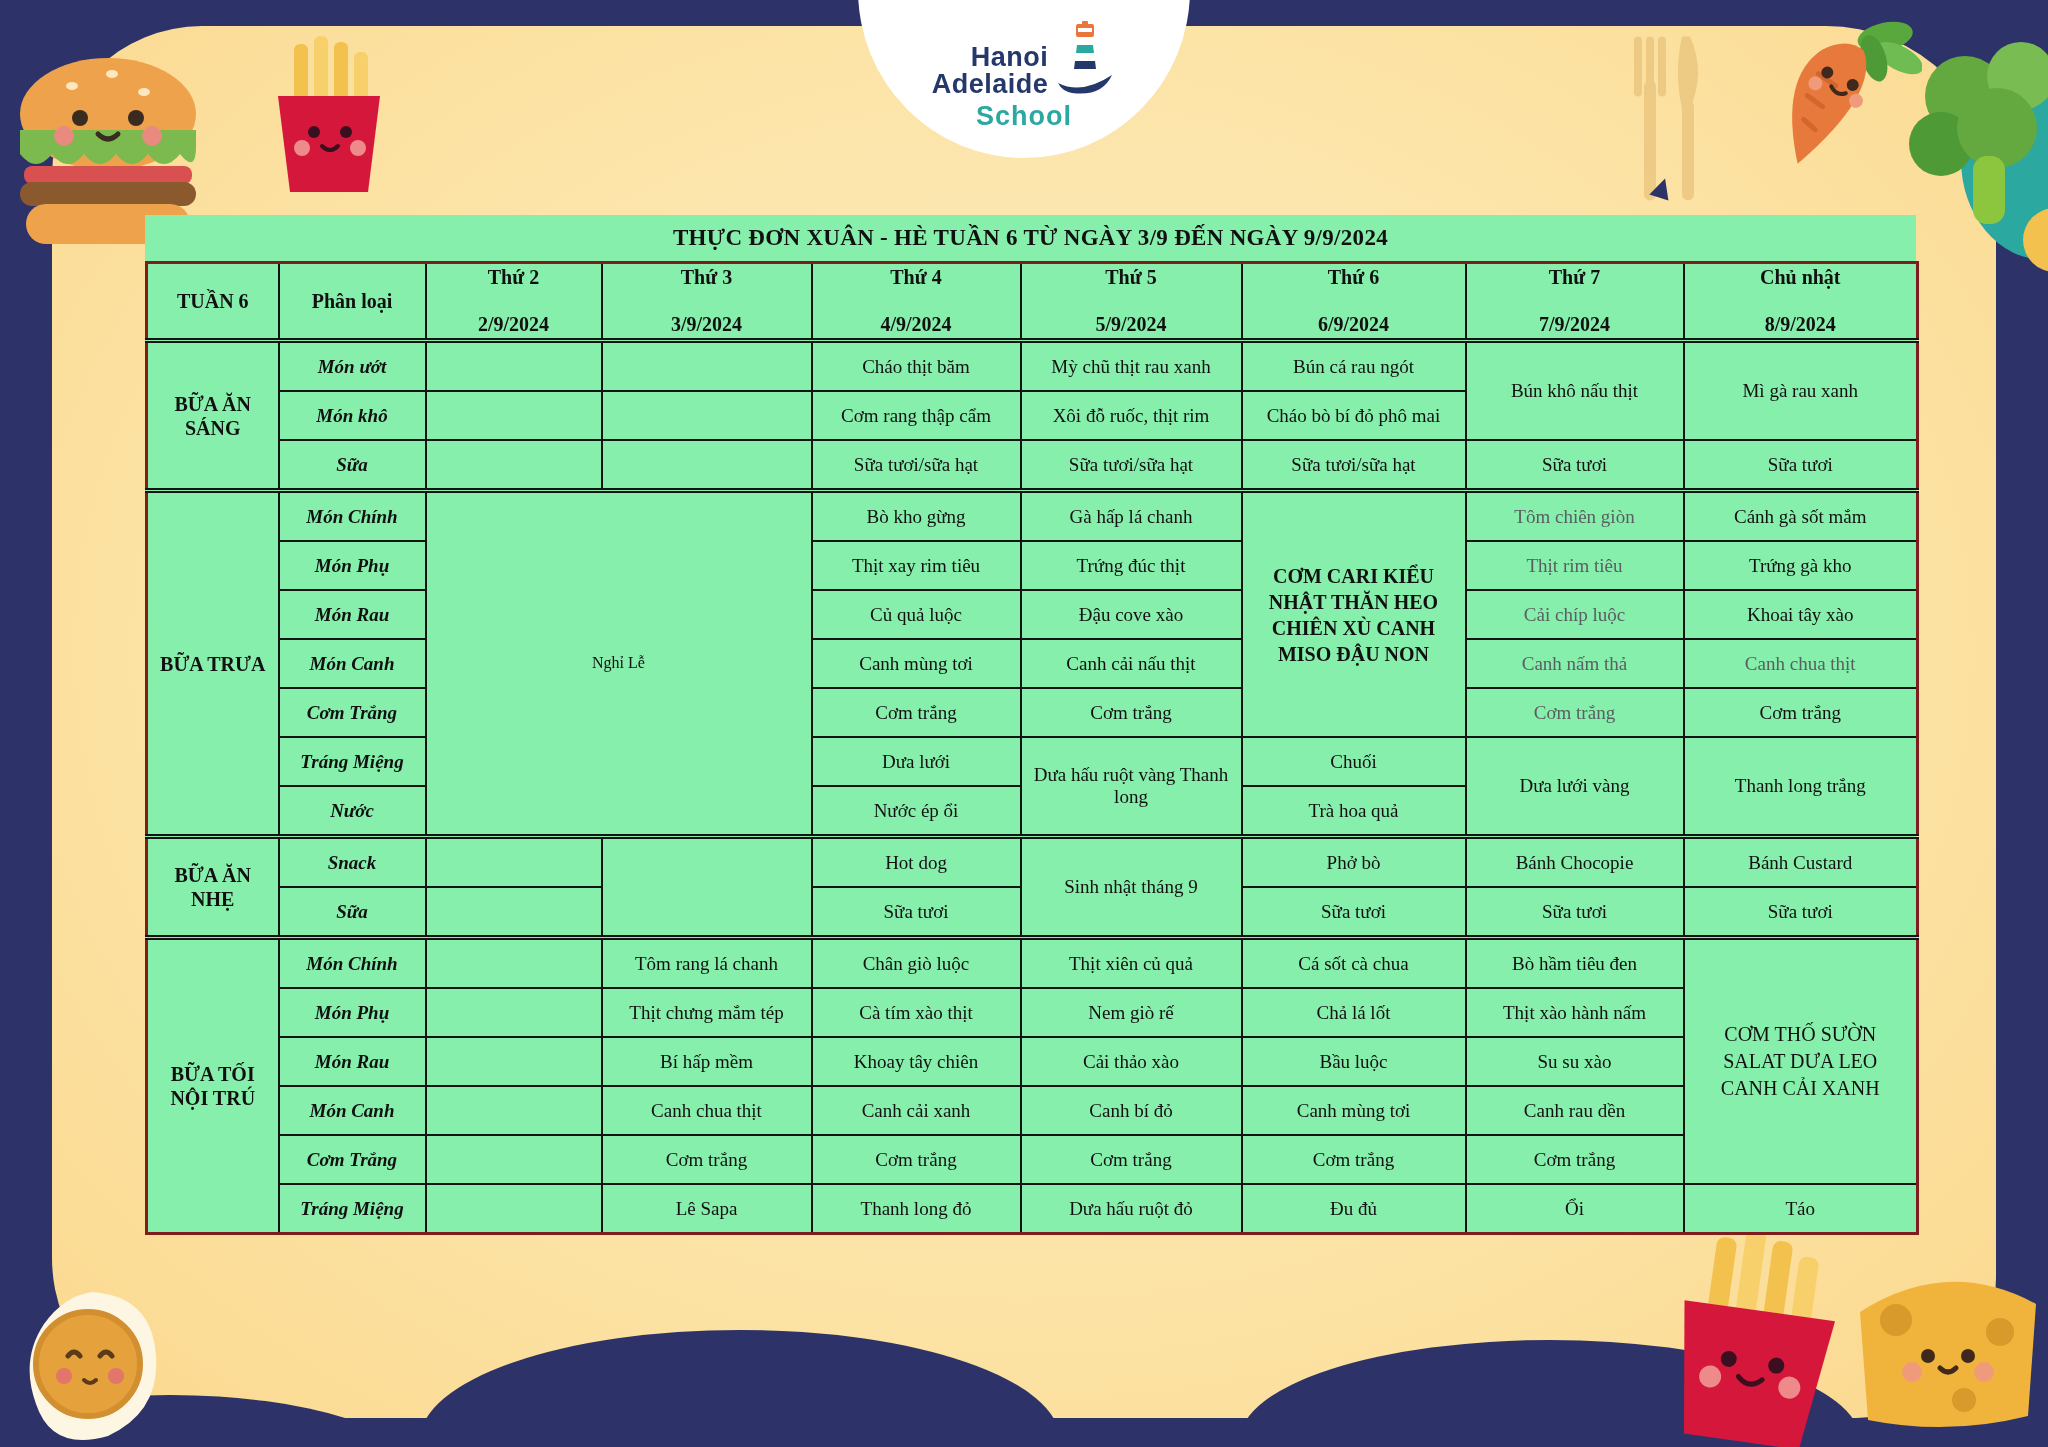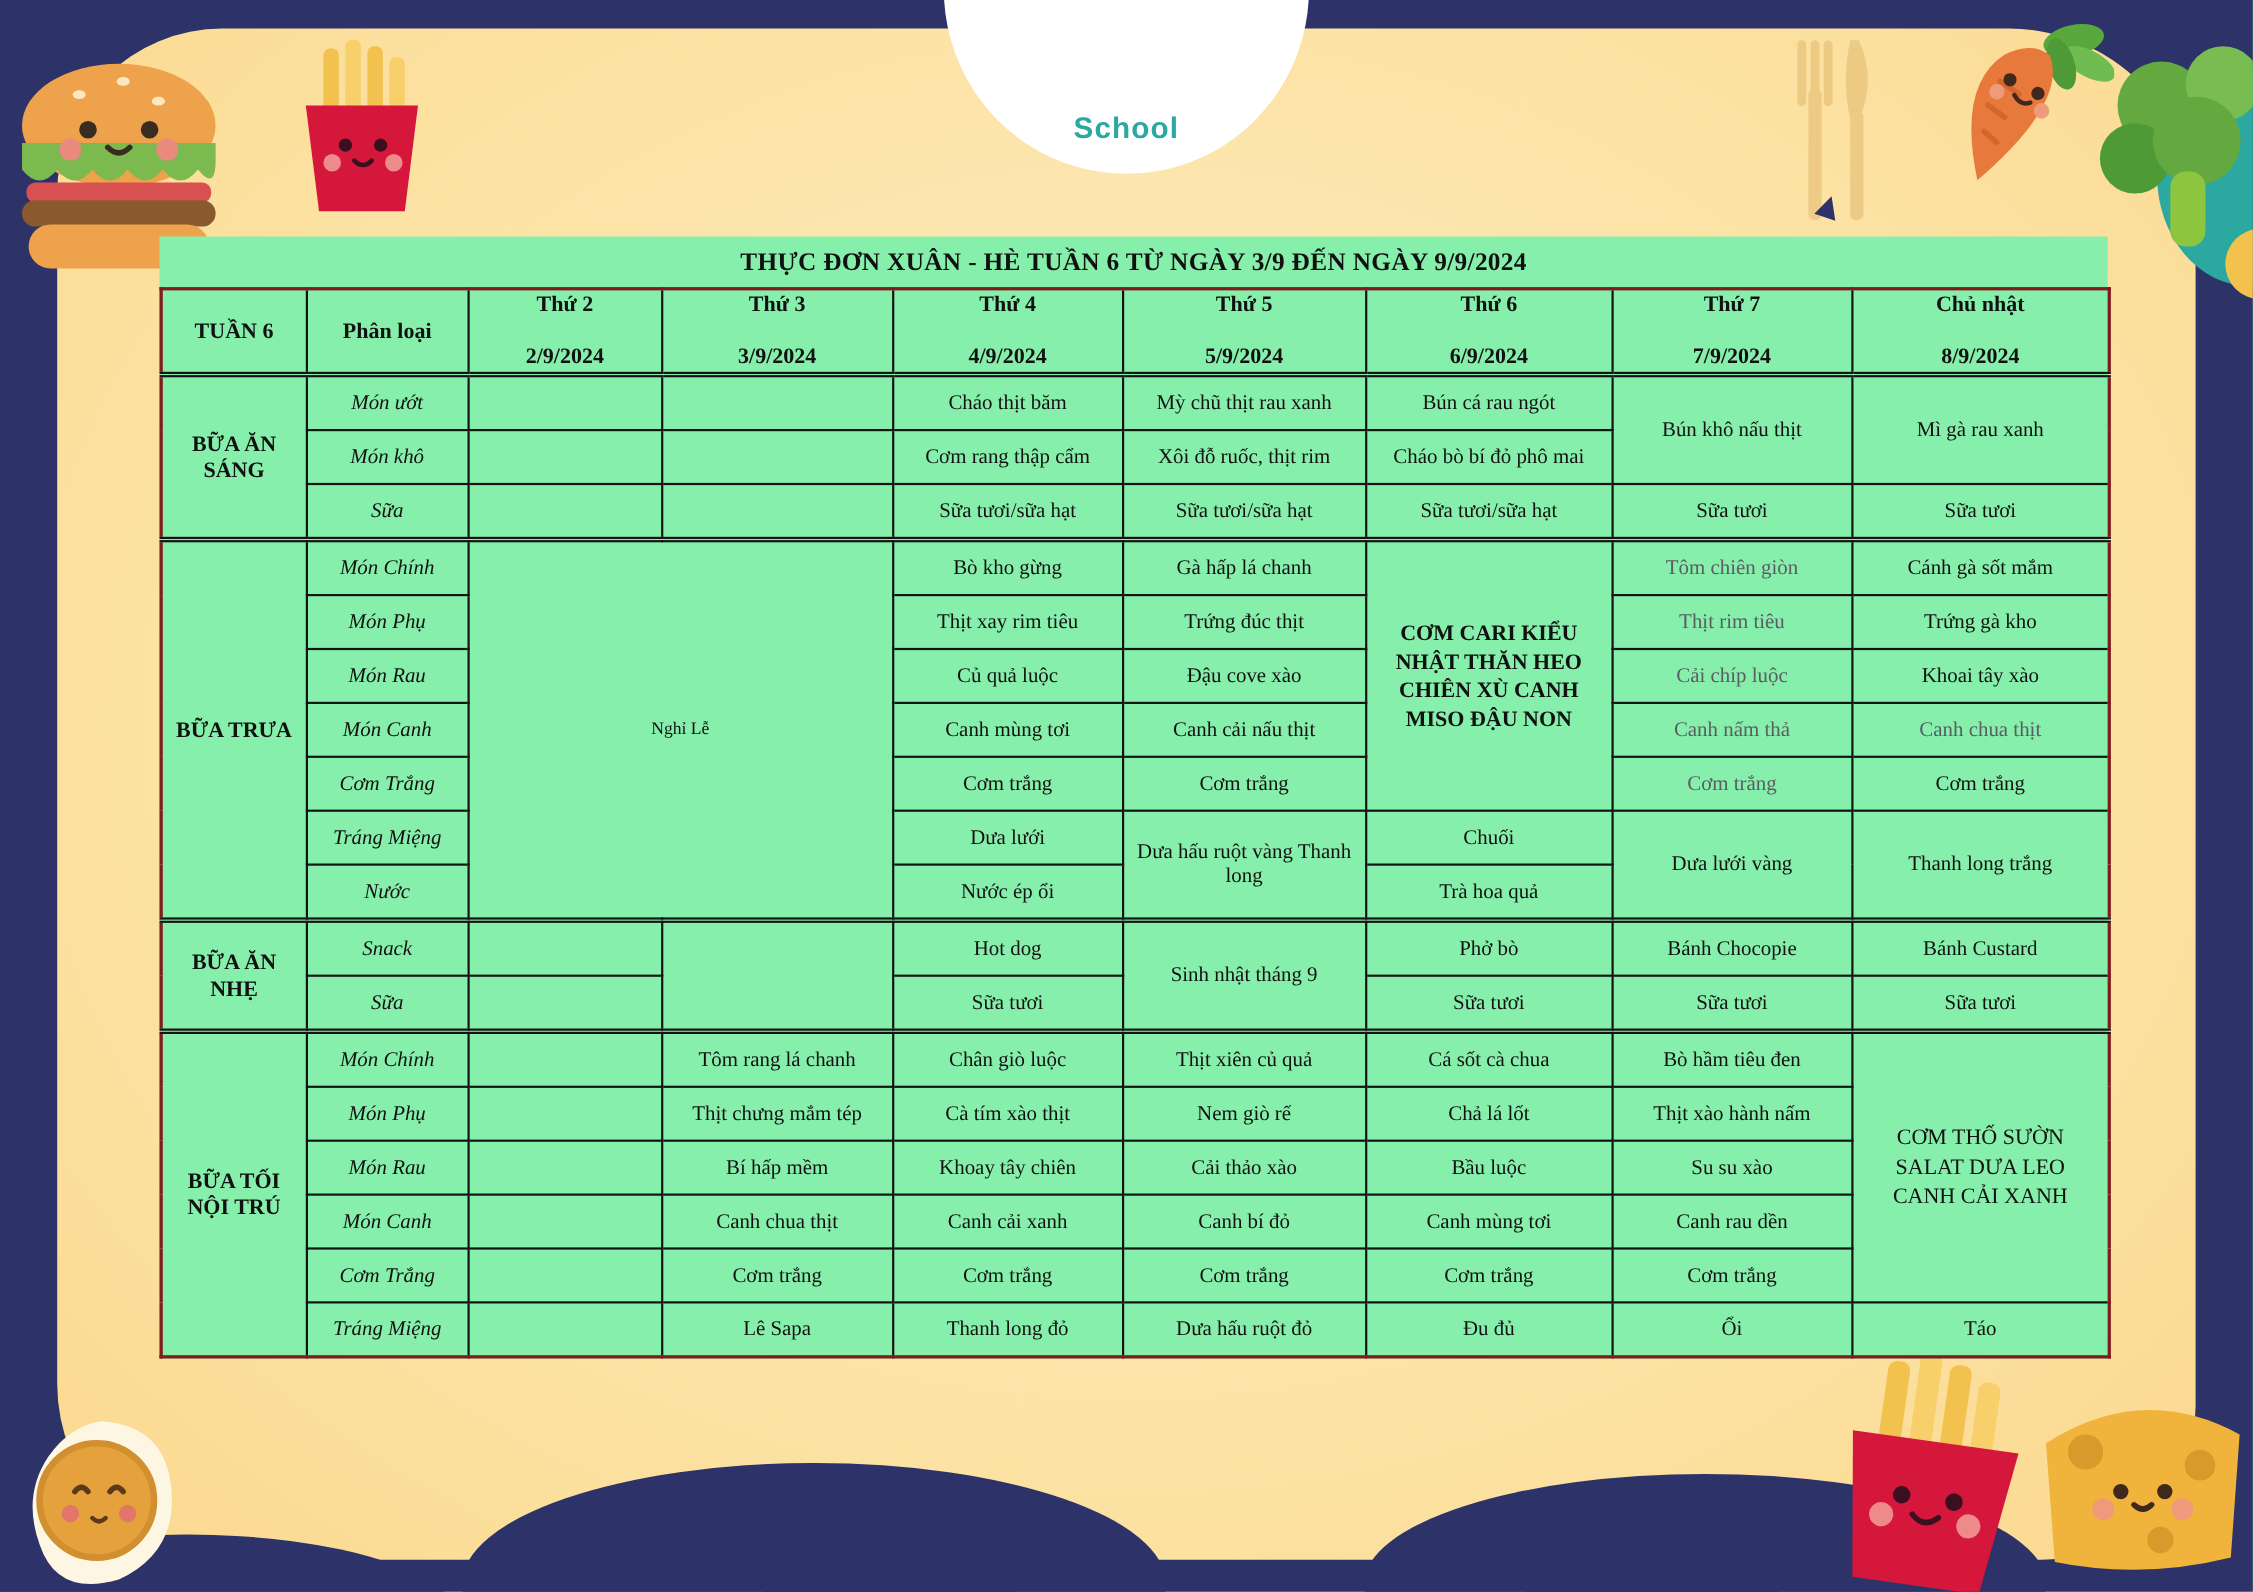--- a/index.html
+++ b/index.html
@@ -44,21 +44,21 @@
     font-weight:bold;font-size:23px;color:#111;letter-spacing:.3px;
   }
   table{border-collapse:collapse;table-layout:fixed;width:1771px;}
   th,td{border:2px solid #141414;padding:2px 4px;text-align:center;vertical-align:middle;color:#111;overflow:hidden;}
   table{border:3px solid #7f1d1d;}
   thead th{height:64px;font-size:20px;font-weight:bold;border-bottom:5px double #141414;}
   thead th .d2{display:block;margin-top:24px;}
   tbody td{height:43px;font-size:19px;line-height:1.15;}
   tbody{border-top:5px double #141414;}
   .sec-label{font-weight:bold;font-size:20px;line-height:1.2;}
-  .cat{font-weight:normal;font-style:italic;font-size:19px;}
+  .cat{font-weight:bold;font-style:italic;font-size:19px;}
   .holiday{font-size:16px;}
   .combo{font-weight:bold;font-size:20px;line-height:1.3;padding:4px 8px;}
   .combo2{font-size:20px;line-height:1.35;padding:4px 10px;}
   .muted{color:#5a5d61;}
 
   
   .notes{
     position:absolute;left:230px;top:1258px;z-index:4;
     font-family:"Liberation Sans", sans-serif;font-style:italic;
     color:#3a4466;font-size:22px;line-height:1.55;
@@ -167,20 +167,37 @@
     <circle cx="60" cy="52" r="3.5" fill="#40281c"></circle>
   <path d="M46 58 q4 4 8 0" stroke="#40281c" stroke-width="2.5" fill="none" stroke-linecap="round"></path>
   <circle cx="32" cy="60" r="5" fill="#ef9a7a"></circle>
     <circle cx="68" cy="60" r="5" fill="#ef9a7a"></circle>
 </svg>
 
 <div class="arrow-tri" style="left:1652px;top:178px;"></div>
 
 <div class="logo-circle">
   <div class="logo-inner">
+    <div class="logo-row">
+      <div class="logo-names">
+        <div>Hanoi</div>
+        <div>Adelaide</div>
+      </div>
+      <svg width="62" height="78" viewBox="0 0 62 78">
+        <rect x="22" y="3" width="18" height="13" rx="2" fill="#e8763d"></rect>
+        <rect x="24" y="7" width="14" height="4" fill="#ffffff"></rect>
+        <rect x="28" y="0" width="6" height="4" rx="1" fill="#e8763d"></rect>
+        <polygon points="24,16 38,16 39,24 23,24" fill="#ffffff"></polygon>
+        <polygon points="23,24 39,24 40,32 22,32" fill="#2ba89f"></polygon>
+        <polygon points="22,32 40,32 41,40 21,40" fill="#ffffff"></polygon>
+        <polygon points="21,40 41,40 42,48 20,48" fill="#24386b"></polygon>
+        <polygon points="20,48 42,48 43,56 19,56" fill="#ffffff"></polygon>
+        <path d="M4 62 Q28 74 58 54 Q48 76 18 72 Q8 70 4 62 Z" fill="#24386b"></path>
+      </svg>
+    </div>
     <div class="logo-school">School</div>
   </div>
 </div>
 
 <div class="panel">
   <div class="tbl-title">THỰC ĐƠN XUÂN - HÈ TUẦN 6 TỪ NGÀY 3/9 ĐẾN NGÀY 9/9/2024</div>
   <table>
     <colgroup>
       <col style="width:132px">
         <col style="width:147px">

